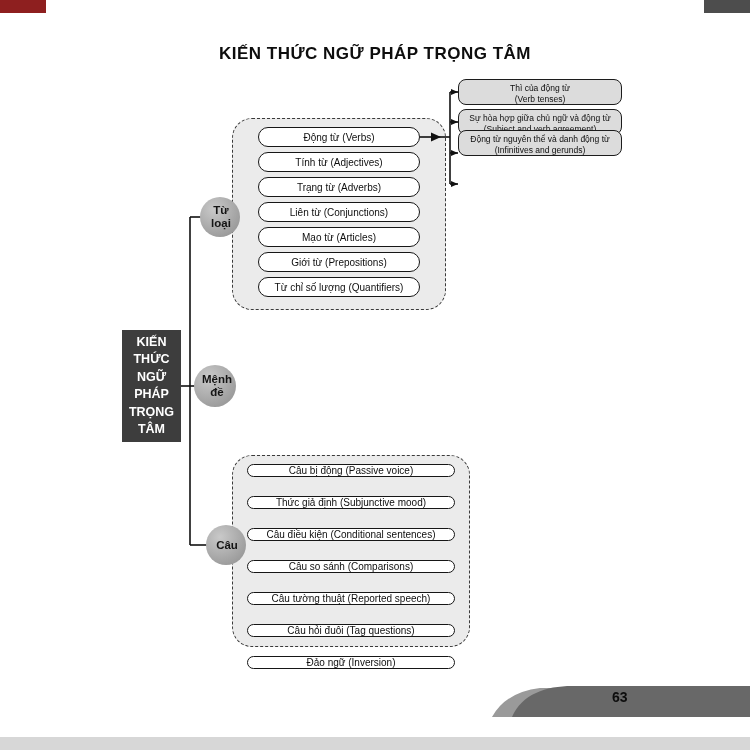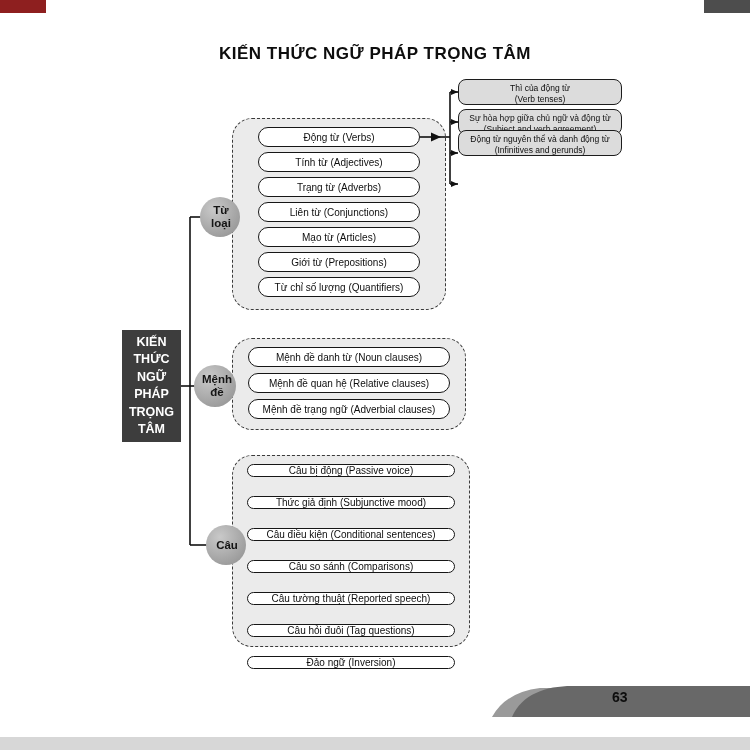--- a/index.html
+++ b/index.html
@@ -107,25 +107,20 @@
   <div class="group group-1">
     <div class="pill">Động từ (Verbs)</div>
     <div class="pill">Tính từ (Adjectives)</div>
     <div class="pill">Trạng từ (Adverbs)</div>
     <div class="pill">Liên từ (Conjunctions)</div>
     <div class="pill">Mạo từ (Articles)</div>
     <div class="pill">Giới từ (Prepositions)</div>
     <div class="pill">Từ chỉ số lượng (Quantifiers)</div>
   </div>
 
-  <div class="group group-2">
-    <div class="pill">Mệnh đề danh từ (Noun clauses)</div>
-    <div class="pill">Mệnh đề quan hệ (Relative clauses)</div>
-    <div class="pill">Mệnh đề trạng ngữ (Adverbial clauses)</div>
-  </div>
 
   <div class="group group-3">
     <div class="pill">Câu bị động (Passive voice)</div>
     <div class="pill">Thức giả định (Subjunctive mood)</div>
     <div class="pill">Câu điều kiện (Conditional sentences)</div>
     <div class="pill">Câu so sánh (Comparisons)</div>
     <div class="pill">Câu tường thuật (Reported speech)</div>
     <div class="pill">Câu hỏi đuôi (Tag questions)</div>
     <div class="pill">Đảo ngữ (Inversion)</div>
   </div>

